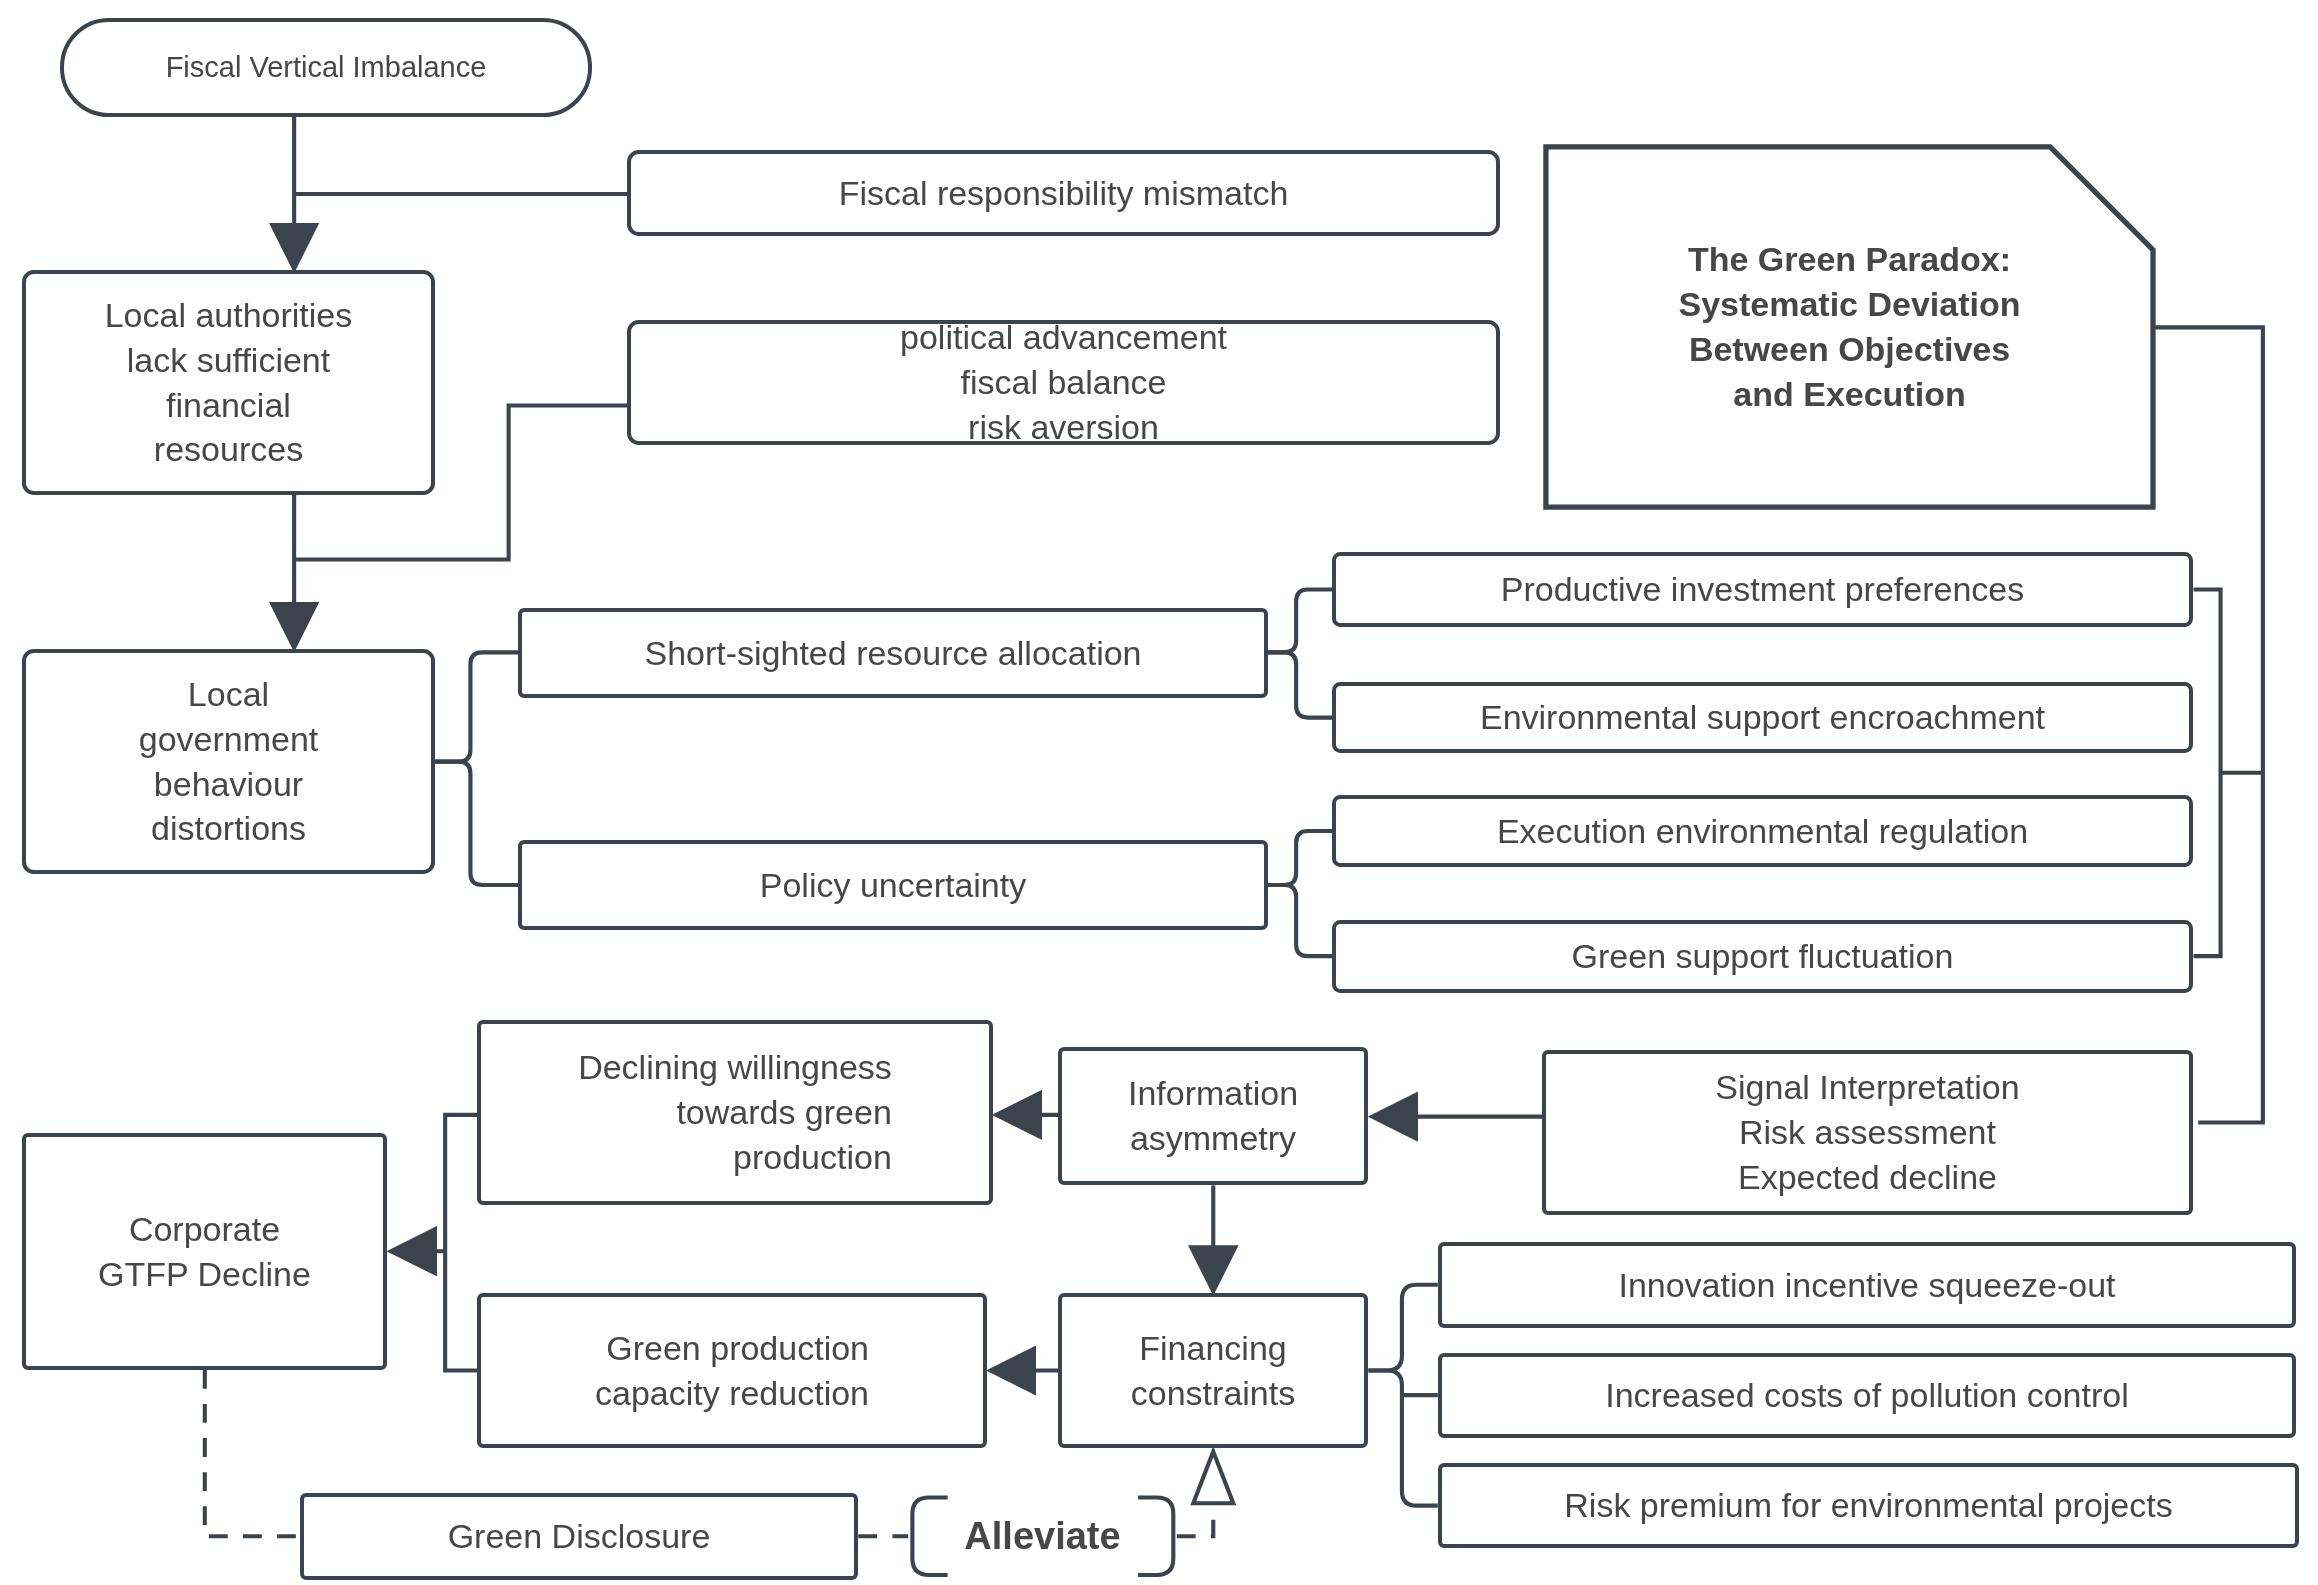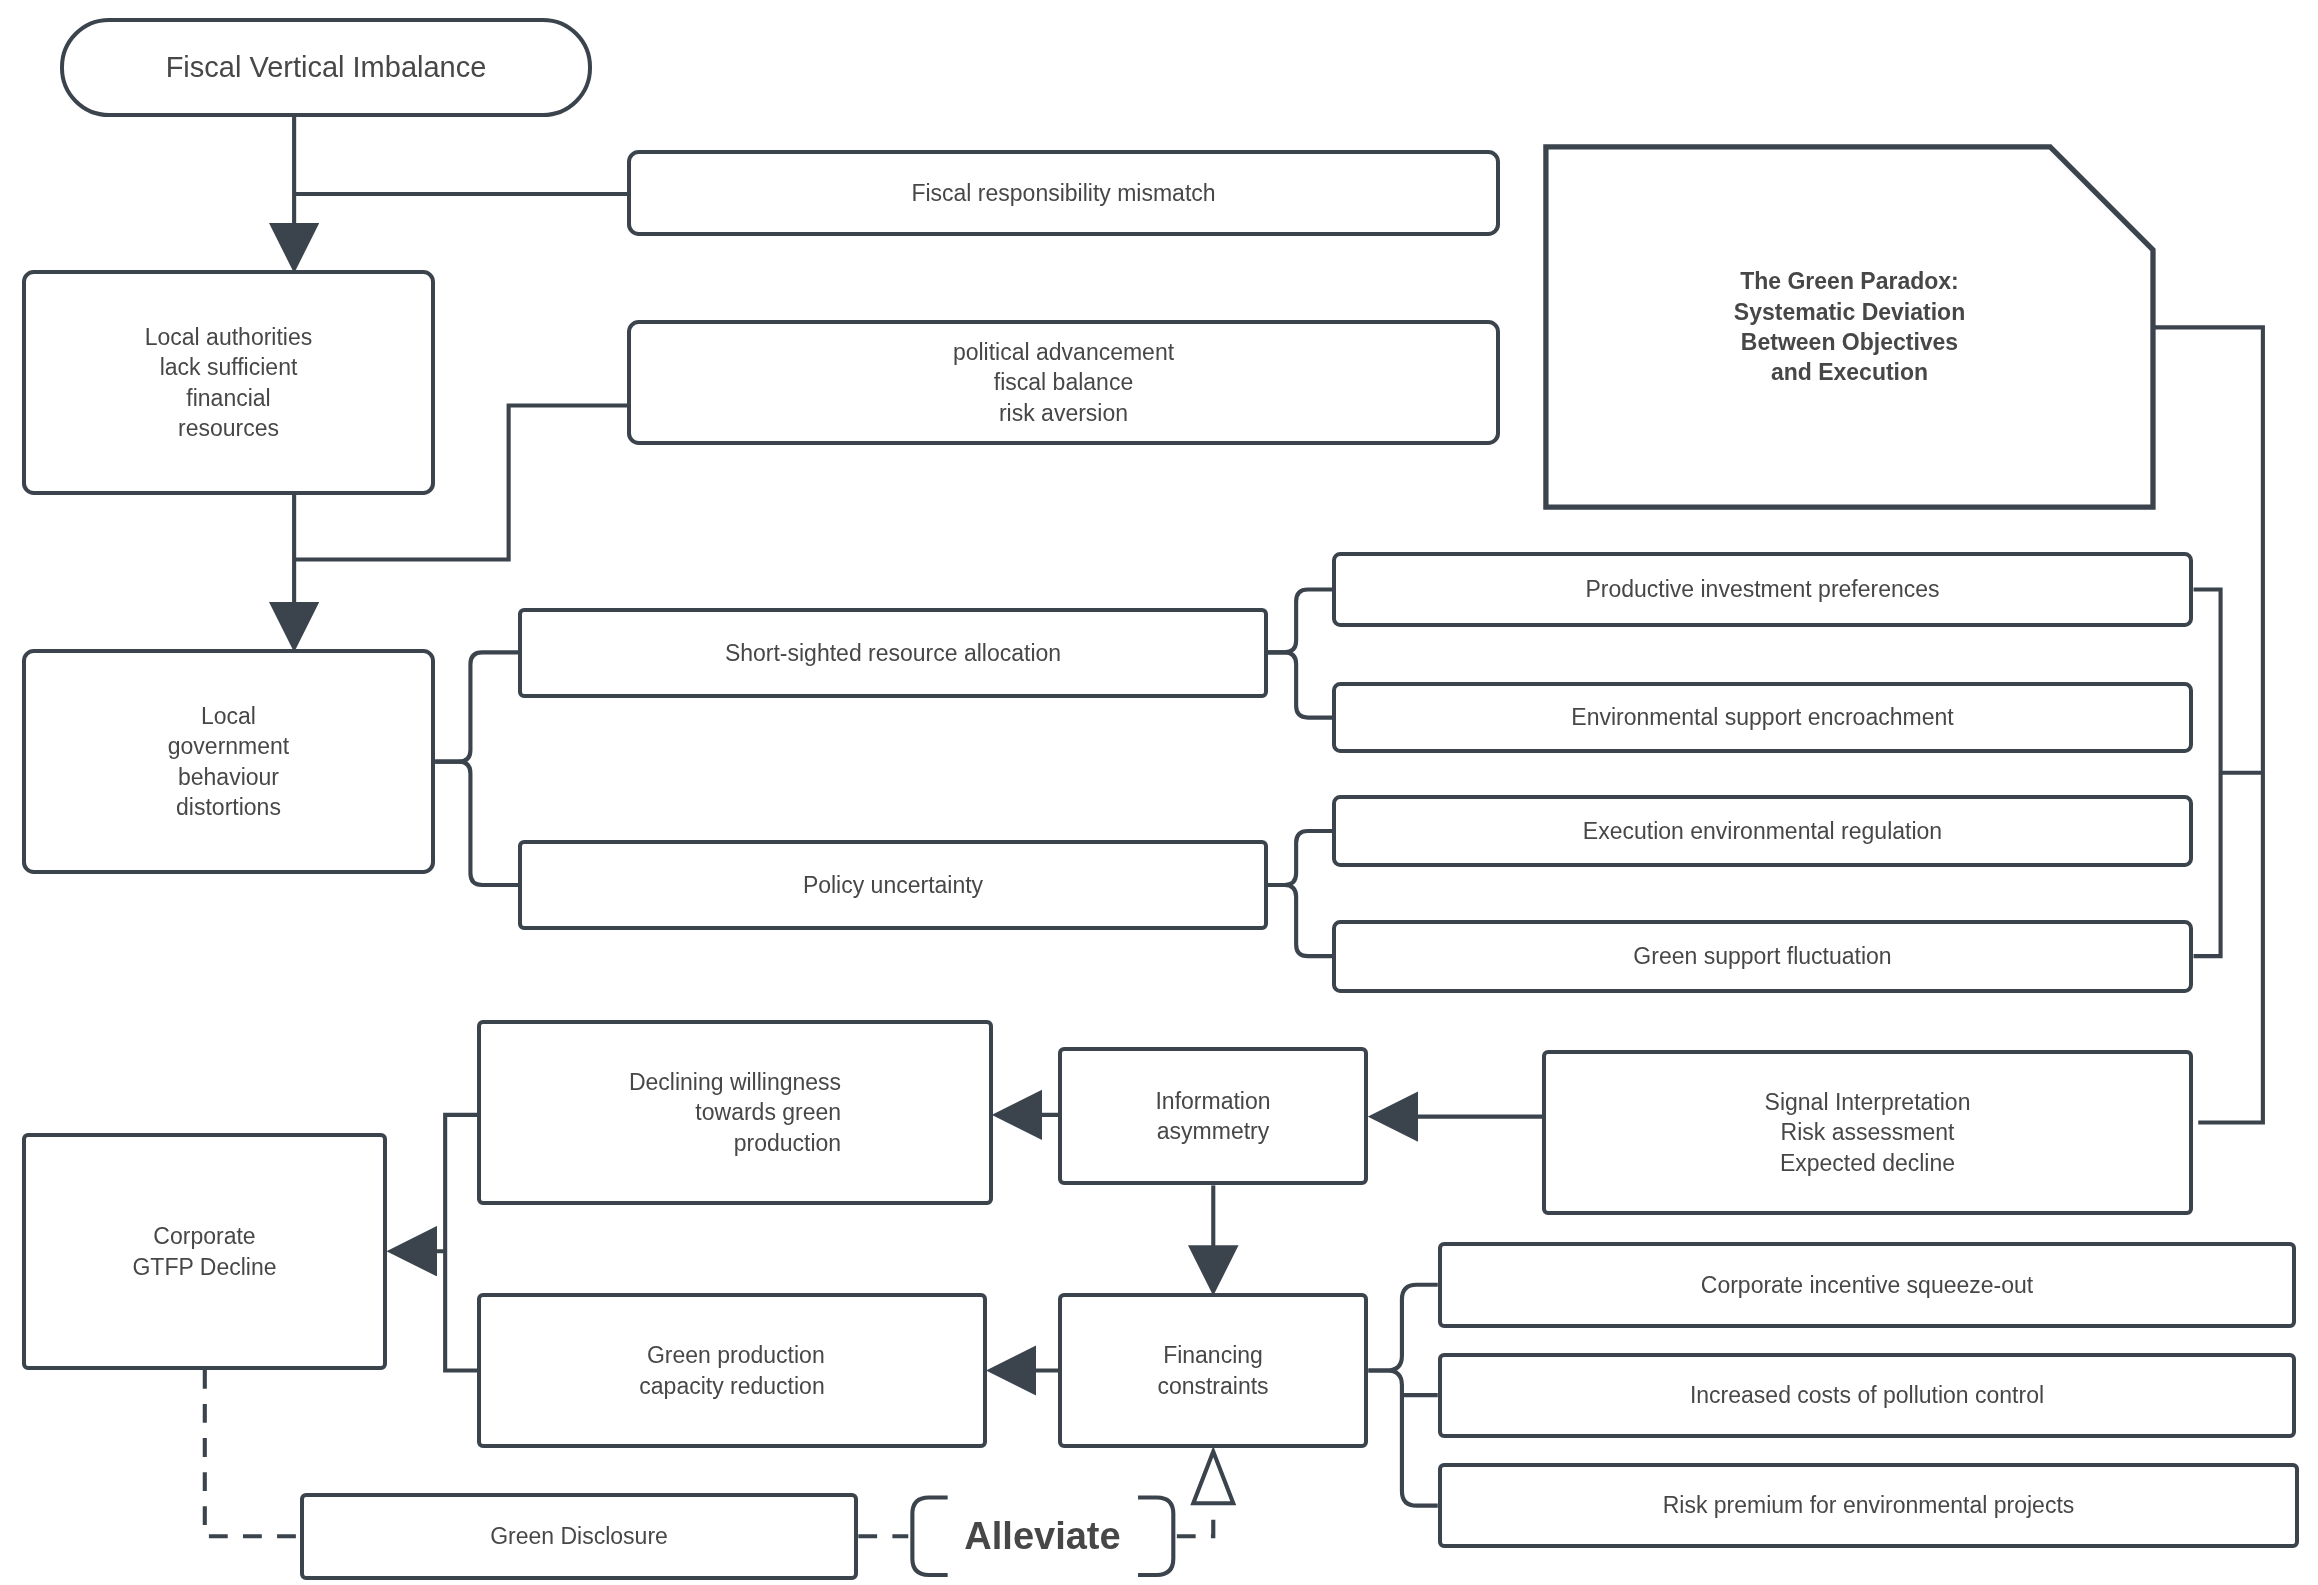--- a/index.html
+++ b/index.html
@@ -12,21 +12,21 @@
   }
   svg.wires{position:absolute; left:0; top:0; width:2319px; height:1585px;}
   svg.wires path.line, svg.wires path.brace{fill:none; stroke:var(--line); stroke-width:7;}
   svg.wires path.dash{fill:none; stroke:var(--line); stroke-width:7; stroke-dasharray:32 26;}
   svg.wires path.shape{fill:var(--boxbg); stroke:var(--line); stroke-width:9;}
   svg.wires polygon.open-arrow{fill:var(--boxbg); stroke:var(--line); stroke-width:7;}
   svg.wires marker path{fill:var(--line);}
   .node{
     position:absolute; box-sizing:border-box; background:var(--boxbg);
     border:4.7px solid var(--border); display:flex; align-items:center; justify-content:center;
-    text-align:center; white-space:pre-line; font-size:23px; line-height:1.32; color:var(--text);
+    text-align:center; white-space:pre-line; font-size:34px; line-height:1.32; color:var(--text);
     padding:3.5px 10.6px;
   }
   .r8{border-radius:5.9px;text-align:right;} .r12{border-radius:8.2px;} .r18{border-radius:11.8px;}
   .r26{border-radius:6px;} .r80{border-radius:49px;}
   .noborder{border:none; background:transparent;font-weight:bold;}
 </style>
 </head>
 <body>
 
 <div class="canvas">
@@ -136,21 +136,21 @@
 
   <div class="node r26" style="left:22px;top:1133px;width:365px;height:237px">Corporate
 GTFP Decline</div>
 
   <div class="node r8" style="left:477px;top:1293px;width:510px;height:155px">Green production
 capacity reduction</div>
 
   <div class="node r26" style="left:1058px;top:1293px;width:310px;height:155px">Financing
 constraints</div>
 
-  <div class="node r26" style="left:1438px;top:1242px;width:858px;height:86px">Corporate incentive squeeze-out</div>
+  <div class="node r26" style="left:1438px;top:1242px;width:858px;height:86px">Innovation incentive squeeze-out</div>
 
   <div class="node r26" style="left:1438px;top:1353px;width:858px;height:85px">Increased costs of pollution control</div>
 
   <div class="node r26" style="left:1438px;top:1463px;width:861px;height:85px">Risk premium for environmental projects</div>
 
   <div class="node r26" style="left:300px;top:1493px;width:558px;height:87px">Green Disclosure</div>
 
   <div class="node noborder" style="left:940px;top:1502px;width:205px;height:68px;font-size:38px">Alleviate</div>
 
 </div>

